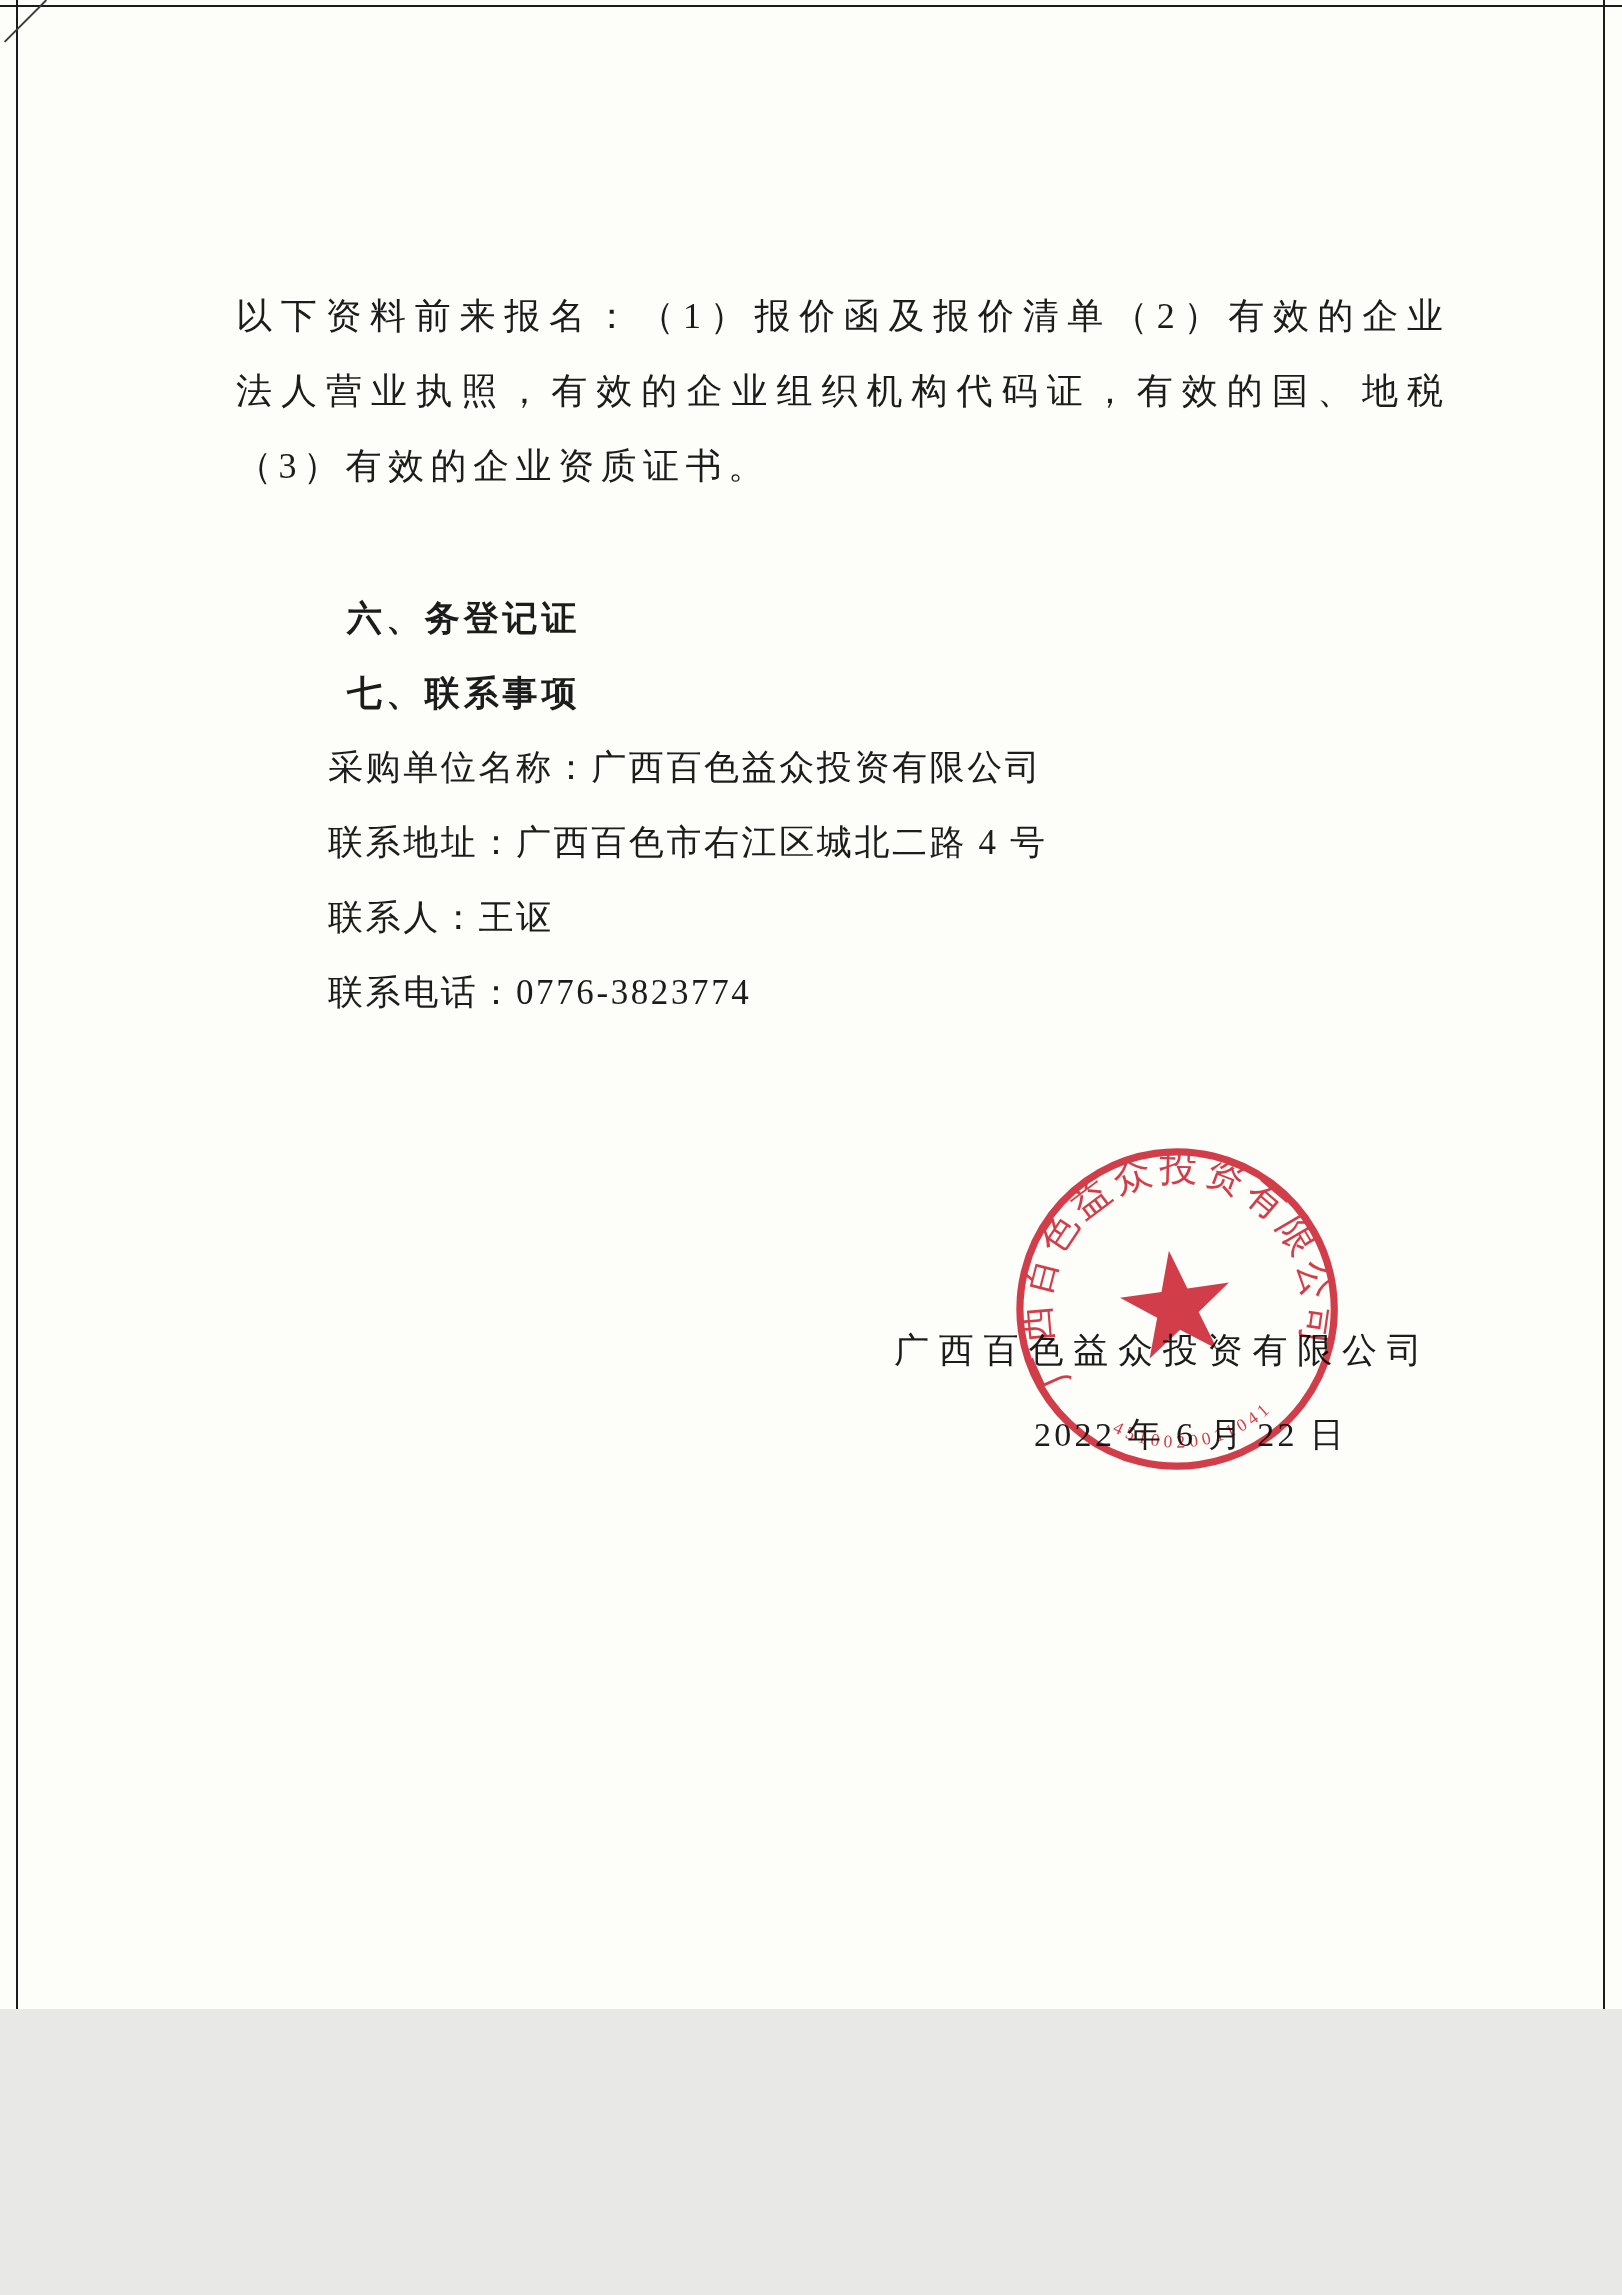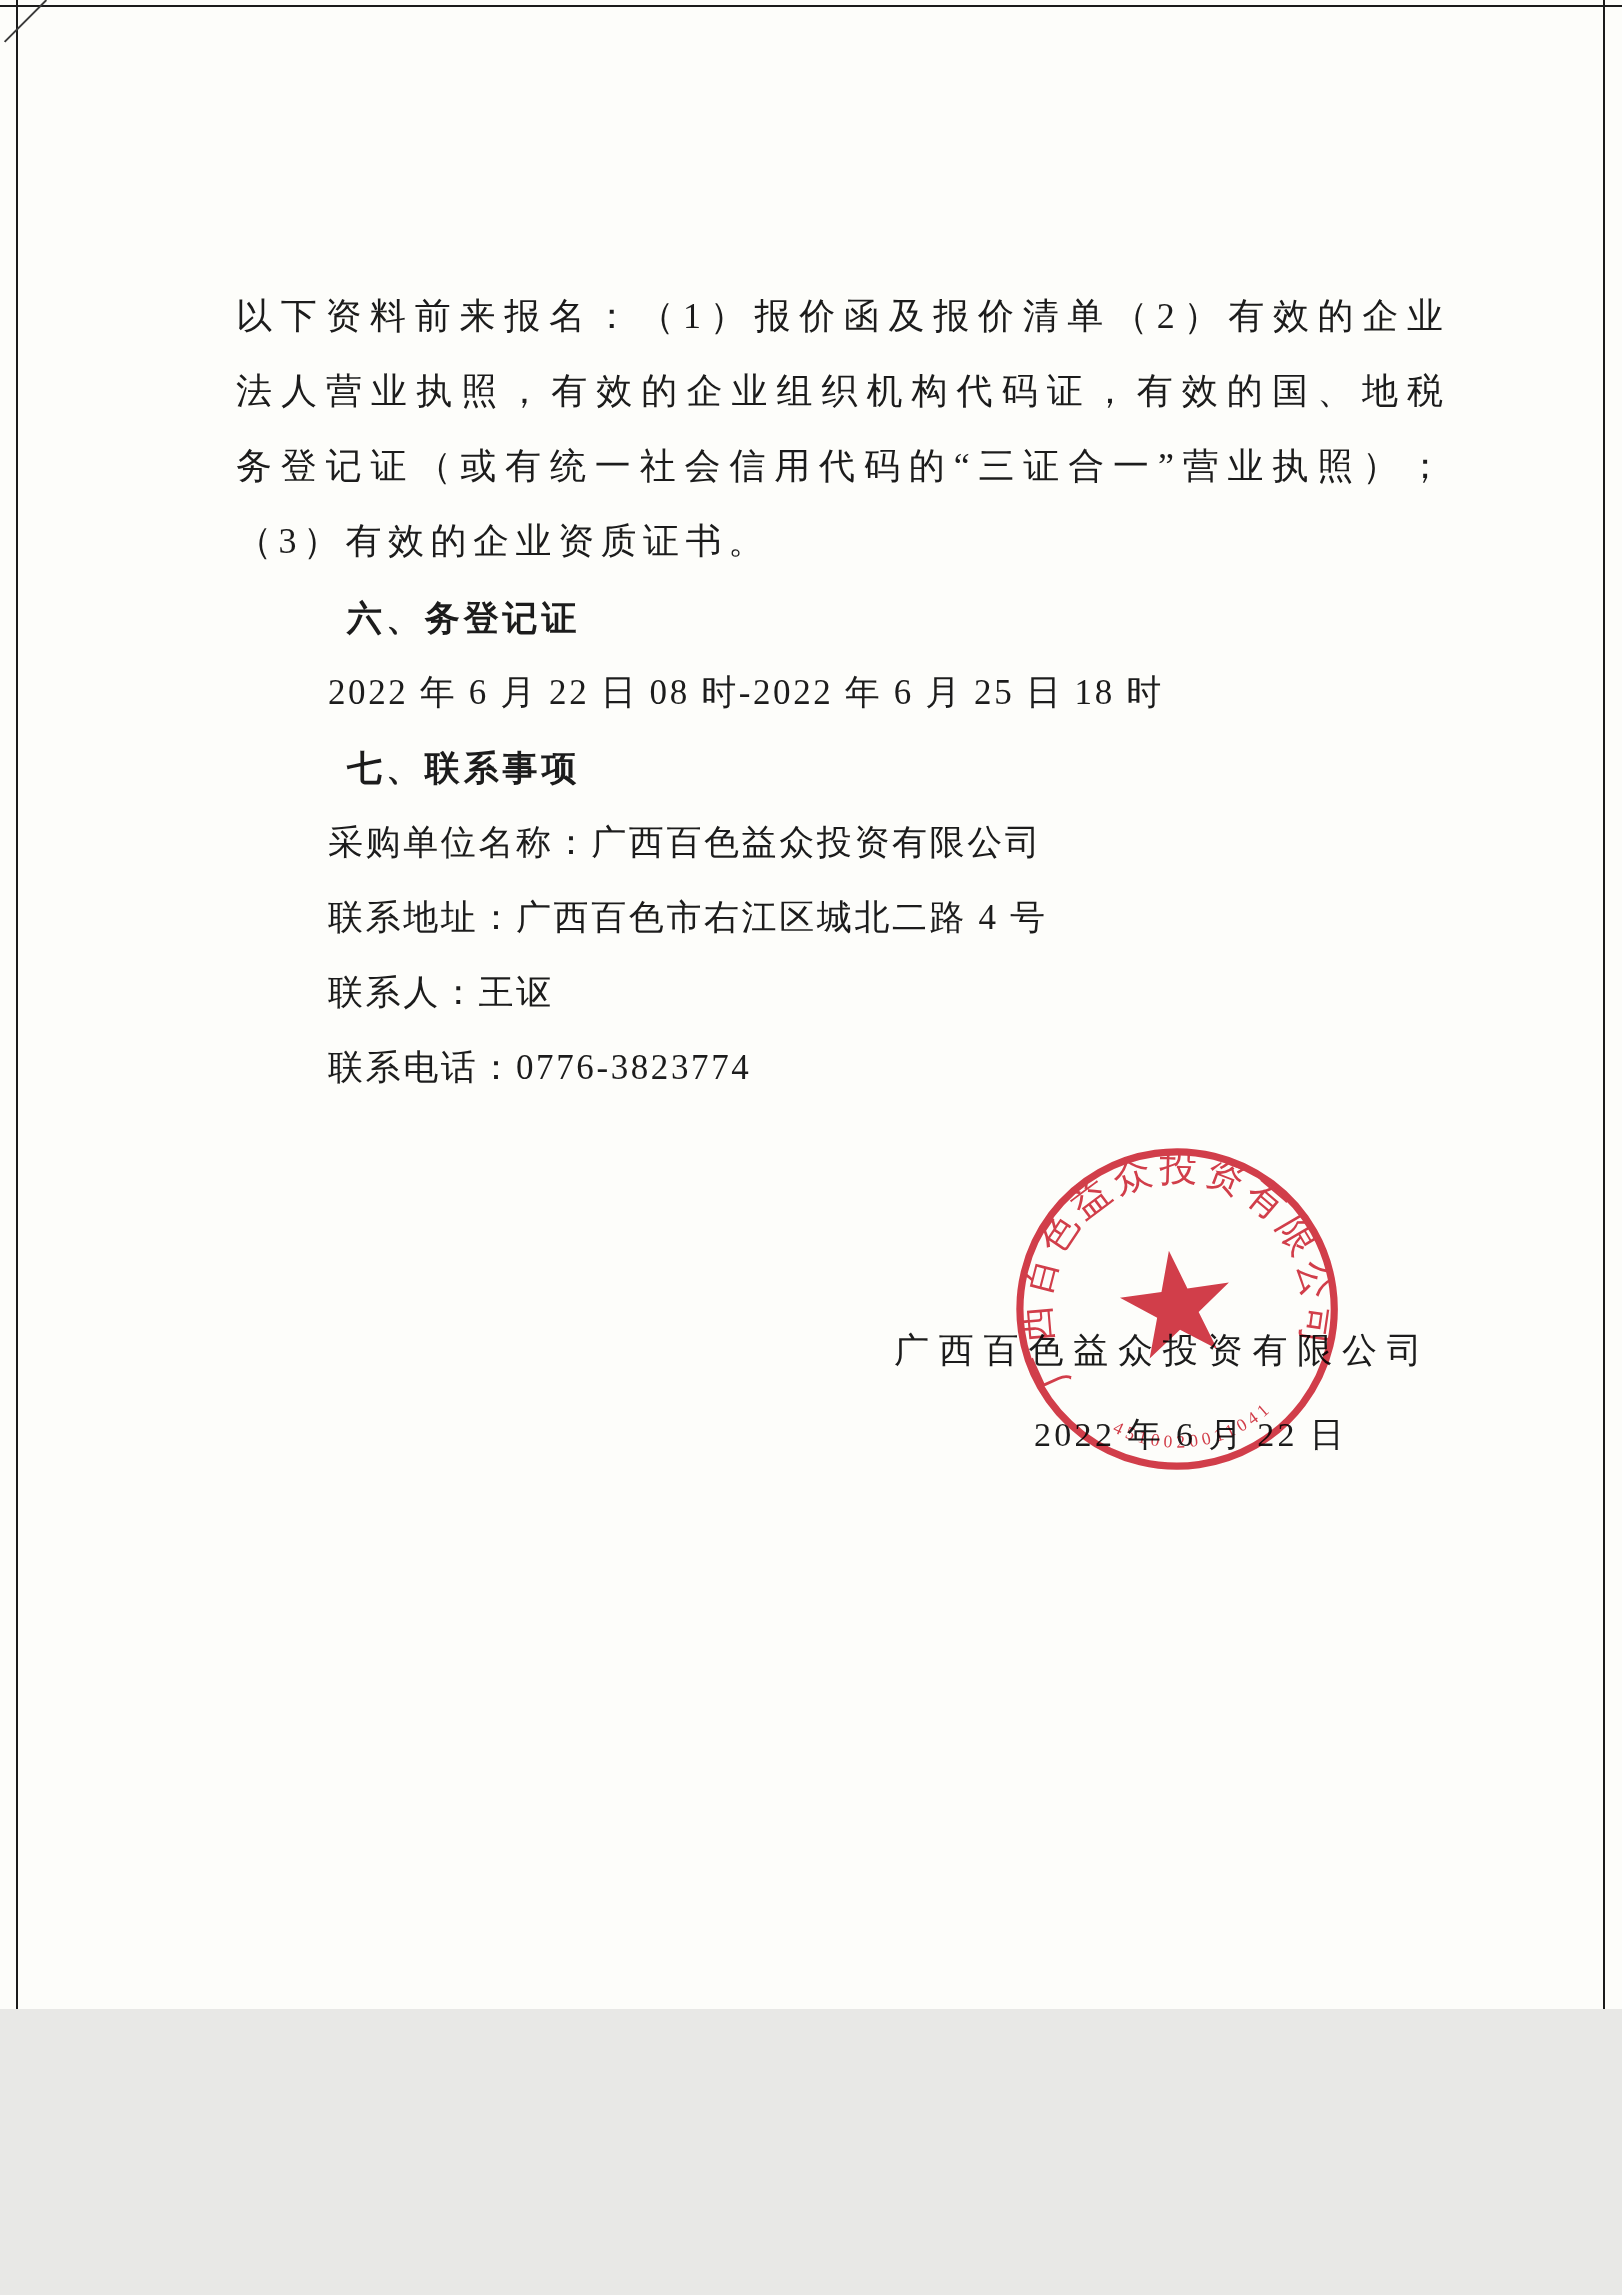--- a/index.html
+++ b/index.html
@@ -73,27 +73,25 @@
   <div class="edge edge-right"></div>
   <div class="edge edge-bottom"></div>
   <div class="corner corner-tl"></div>
   <div class="corner corner-bl"></div>
   <div class="below-strip"></div>
   <div class="faint-line"></div>
 
   <div class="para">
     <div class="pline">以下资料前来报名：（1）报价函及报价清单（2）有效的企业</div>
     <div class="pline">法人营业执照，有效的企业组织机构代码证，有效的国、地税</div>
-    <div class="pline">务登记证（或有统一社会信用代码的“三证合一”营业执照）；</div>
     <div class="pline last">（3）有效的企业资质证书。</div>
   </div>
 
   <div class="sections">
     <div class="heading">六、务登记证</div>
-    <div class="content-line">2022 年 6 月 22 日 08 时-2022 年 6 月 25 日 18 时</div>
     <div class="heading">七、联系事项</div>
     <div class="content-line">采购单位名称：广西百色益众投资有限公司</div>
     <div class="content-line">联系地址：广西百色市右江区城北二路 4 号</div>
     <div class="content-line">联系人：王讴</div>
     <div class="content-line">联系电话：0776-3823774</div>
   </div>
 
   <div class="sig-company">广西百色益众投资有限公司</div>
   <div class="sig-date">2022 年 6 月 22 日</div>
 

